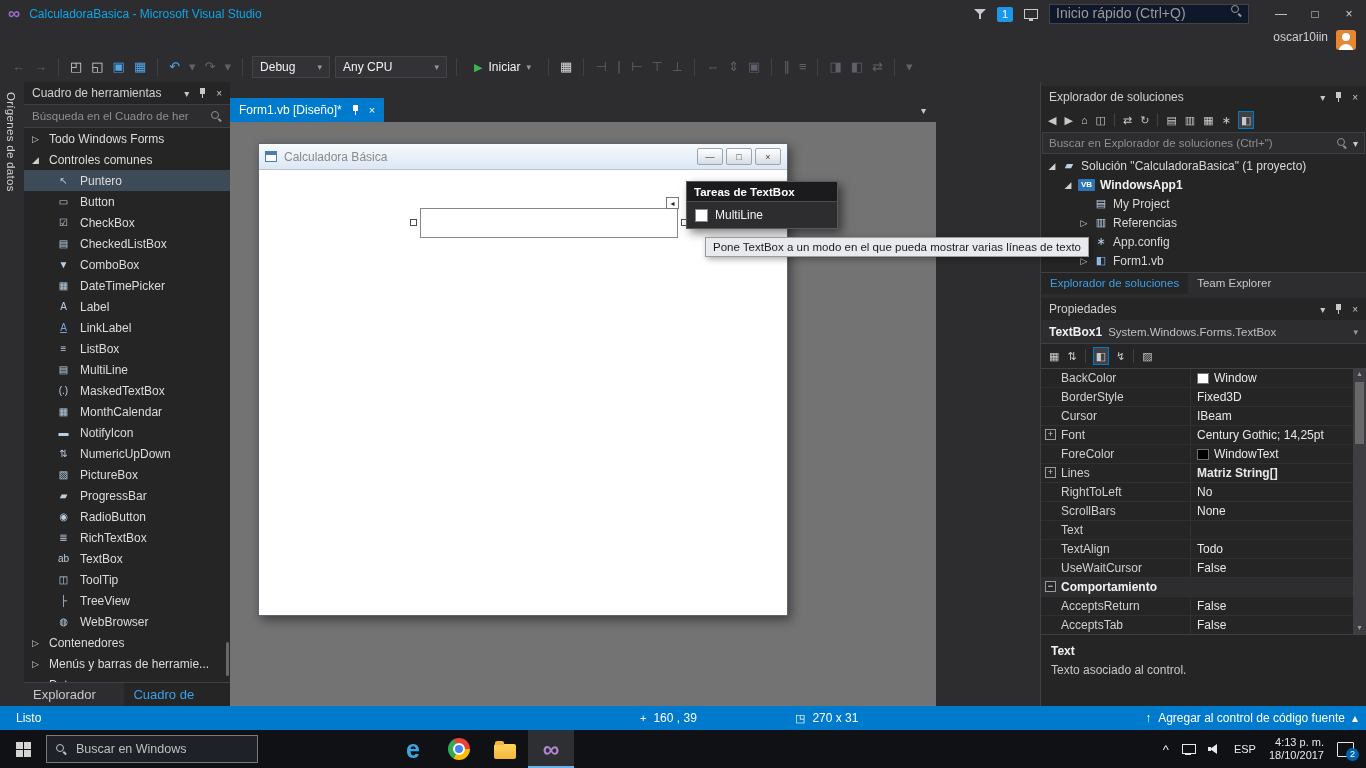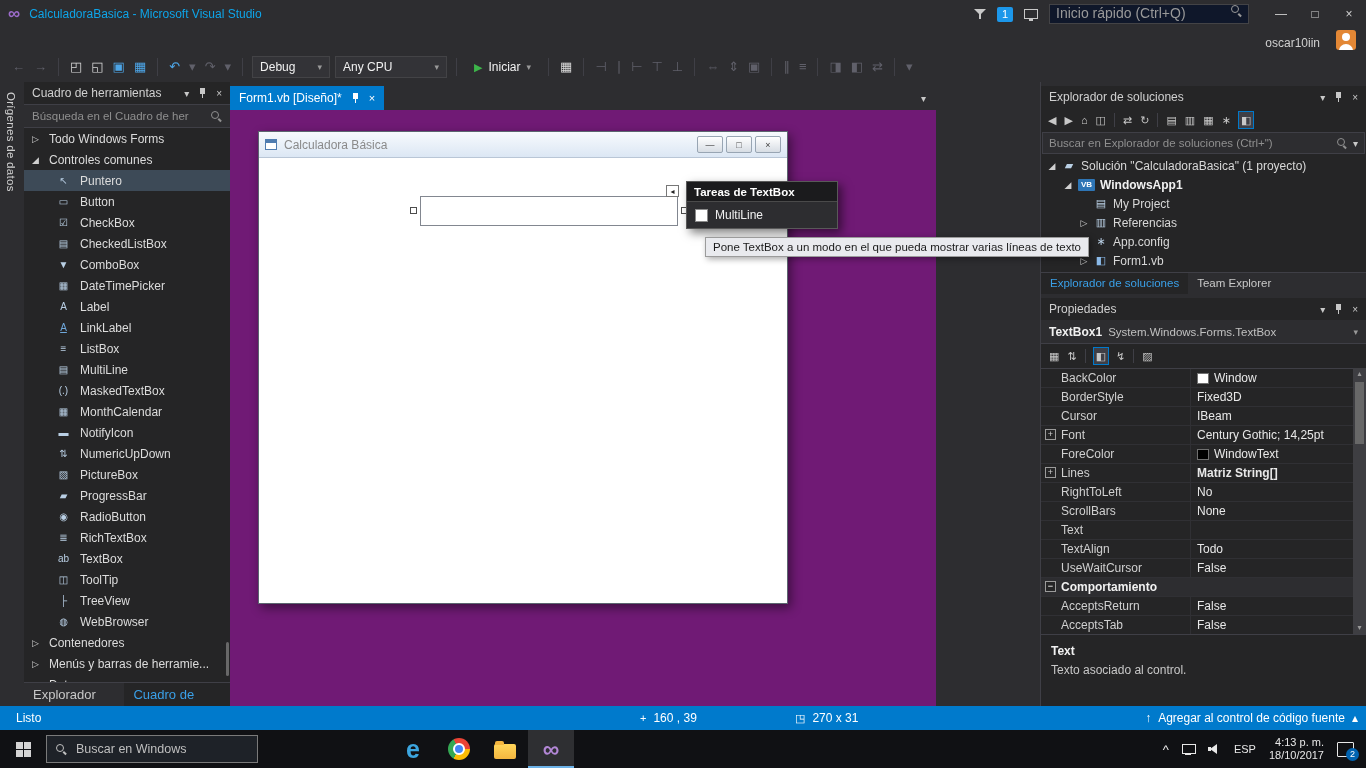--- a/index.html
+++ b/index.html
@@ -26,21 +26,21 @@
   .tb-right{margin-left:auto;display:flex;align-items:center;gap:11px;color:#c8c8c8}
   .notif-badge{background:#1c97ea;color:#fff;font-size:11px;min-width:16px;height:15px;line-height:15px;text-align:center;border-radius:2px;padding:0 3px}
   .quick-launch{width:200px;height:20px;background:#0f172a;border:1px solid #434346;display:flex;align-items:flex-start;justify-content:space-between;padding:0 6px;color:#999;font-size:14px}
   .win-btns{display:flex;margin-left:4px}
   .win-btns span{width:34px;height:28px;display:flex;align-items:center;justify-content:center;color:#d0d0d0;font-size:12px}
 
   
   .menubar{height:24px;display:flex;align-items:center;padding-left:4px;background:#2d2d30}
   .menu-items{display:flex}
   .menu-item{padding:0 7px;line-height:24px;color:#f1f1f1}
-  .menu-right{margin-left:auto;display:flex;align-items:flex-end;gap:16px;padding-right:10px;color:#d0d0d0}
+  .menu-right{margin-left:auto;display:flex;align-items:flex-start;gap:8px;padding-right:10px;color:#d0d0d0}
   .avatar{width:20px;height:20px;border-radius:3px;background:#e38735;position:relative;overflow:hidden}
   .avatar::before{content:"";position:absolute;top:3px;left:6px;width:8px;height:8px;border-radius:50%;background:#fff}
   .avatar::after{content:"";position:absolute;bottom:-2px;left:3px;width:14px;height:8px;border-radius:7px 7px 0 0;background:#fff}
 
   
   .toolbar{height:30px;display:flex;align-items:center;padding:0 10px;gap:5px;background:#2d2d30}
   .tb-group{display:flex;align-items:center;gap:5px}
   .tb-ico{font-size:13px;color:#d8d8d8;padding:0 2px;line-height:20px}
   .tb-ico.muted{color:#60606a}
   .tb-sep{width:1px;height:18px;background:#3f3f46;margin:0 4px;display:inline-block}
@@ -70,21 +70,21 @@
   .tbx-ico{width:19px;font-size:10px;color:#b9cfe4;text-align:center;flex:0 0 auto}
   .tbx-ico.link{color:#6fa8dc;text-decoration:underline}
   .tbx-item.selected{background:#3d4a57}
   .tbx-label{white-space:nowrap}
   .tbx-scroll{position:absolute;right:1px;bottom:30px;width:3px;height:34px;background:#686868;border-radius:2px}
   .tbx-tabs{position:absolute;bottom:0;left:0;right:0;height:24px;background:#2d2d30;display:flex;border-top:1px solid #3f3f46}
   .tbx-tab{padding:0 9px;line-height:23px;font-size:13px;color:#c8c8c8}
   .tbx-tab.active{background:#252526;color:#3aa0e8}
 
   
-  .center{position:absolute;left:230px;top:4px;width:706px;height:100%;background:#701a75}
+  .center{position:absolute;left:230px;top:16px;width:706px;height:100%;background:#737373}
   .tabstrip{height:24px;background:#2d2d30;display:flex;align-items:stretch}
   .doc-tab{background:#007acc;color:#fff;display:flex;align-items:center;padding:0 9px;gap:9px}
   .doc-tab .pin-icon{color:#fff}
   .doc-tab .tab-close{font-size:11px;color:#fff}
   .strip-caret{margin-left:auto;color:#c8c8c8;font-size:10px;align-self:center;padding-right:10px}
   .surface{position:absolute;top:24px;left:0;right:0;bottom:0;overflow:hidden}
   .form-window{position:absolute;left:28px;top:21px;width:530px;height:473px;background:#fff;border:1px solid #5c6670;box-shadow:3px 4px 10px rgba(0,0,0,.45)}
   .form-titlebar{height:26px;background:linear-gradient(#f7fafd,#dce7f4);display:flex;align-items:center;padding:0 6px;gap:7px;border-bottom:1px solid #b9c6d6}
   .form-glyph{width:12px;height:11px;border:1px solid #4f7cb0;background:#fff;position:relative;flex:0 0 auto}
   .form-glyph::before{content:"";position:absolute;left:0;right:0;top:0;height:3px;background:#4f7cb0}

